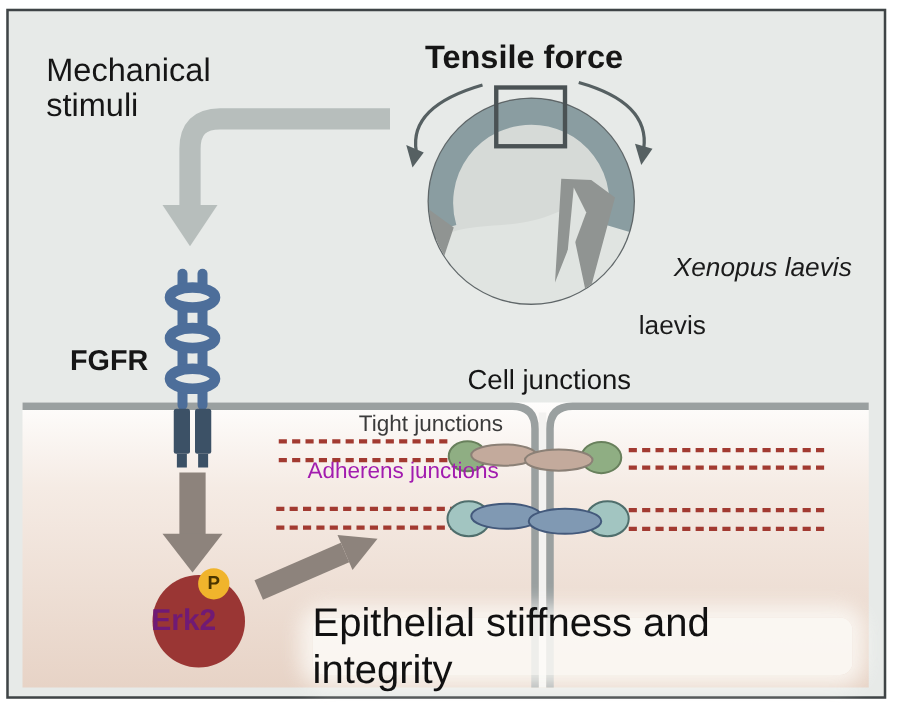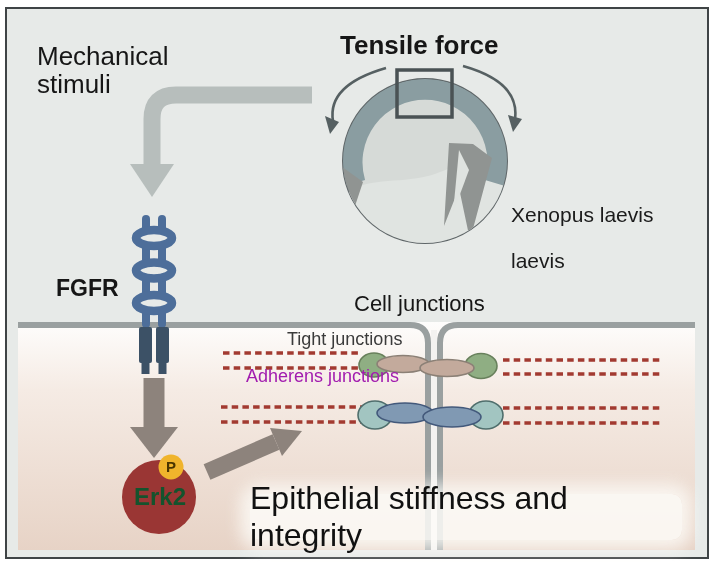--- a/index.html
+++ b/index.html
@@ -5,27 +5,27 @@
   html,body{margin:0;padding:0;background:#ffffff;}
   .canvas{position:relative;width:720px;height:568px;background:#ffffff;overflow:hidden;
           font-family:"Liberation Sans",sans-serif;}
   .frame{position:absolute;left:5px;top:7px;width:704px;height:552px;box-sizing:border-box;
          border:2px solid #3f4446;background:#e7eae8;}
   svg.art{position:absolute;left:0;top:0;width:720px;height:568px;}
   .lbl{position:absolute;color:#161616;white-space:pre-line;}
   .mechanical{left:37px;top:42px;width:178px;font-size:26px;line-height:1.08;}
   .tensile{left:340px;top:30px;font-size:26px;font-weight:bold;}
   .species{left:511px;top:180px;font-size:21px;line-height:1.1;color:#1b1b1b;}
-  .species .it{}
+  .species .it{font-style:italic;margin-left:28px;}
   .fgfr{left:56px;top:275px;font-size:23px;font-weight:bold;}
-  .celljcn{left:354px;top:291px;font-size:22px;}
+  .celljcn{left:374px;top:291px;font-size:22px;}
   .tightlbl{left:287px;top:329px;font-size:18px;color:#3b3b3b;}
   .adherlbl{left:246px;top:366px;font-size:18px;color:#a21caf;}
   .factin{left:491px;top:433px;font-size:22px;}
-  .erk2lbl{left:121px;top:483px;width:78px;text-align:center;font-size:24px;font-weight:bold;color:#14532d;}
+  .erk2lbl{left:121px;top:483px;width:78px;text-align:left;font-size:24px;font-weight:bold;color:#701a75;}
   .pbadgelbl{left:158px;top:458px;width:26px;text-align:center;font-size:15px;font-weight:bold;color:#4a3500;}
   .outcome-box{position:absolute;left:250px;top:494px;width:432px;height:46px;border-radius:10px;
                background:rgba(253,251,248,0.85);box-shadow:0 0 16px 10px rgba(253,251,248,0.8);
                display:flex;align-items:center;justify-content:center;font-size:32px;color:#111111;}
 </style>
 </head>
 <body>
 
 <div class="canvas">
 

